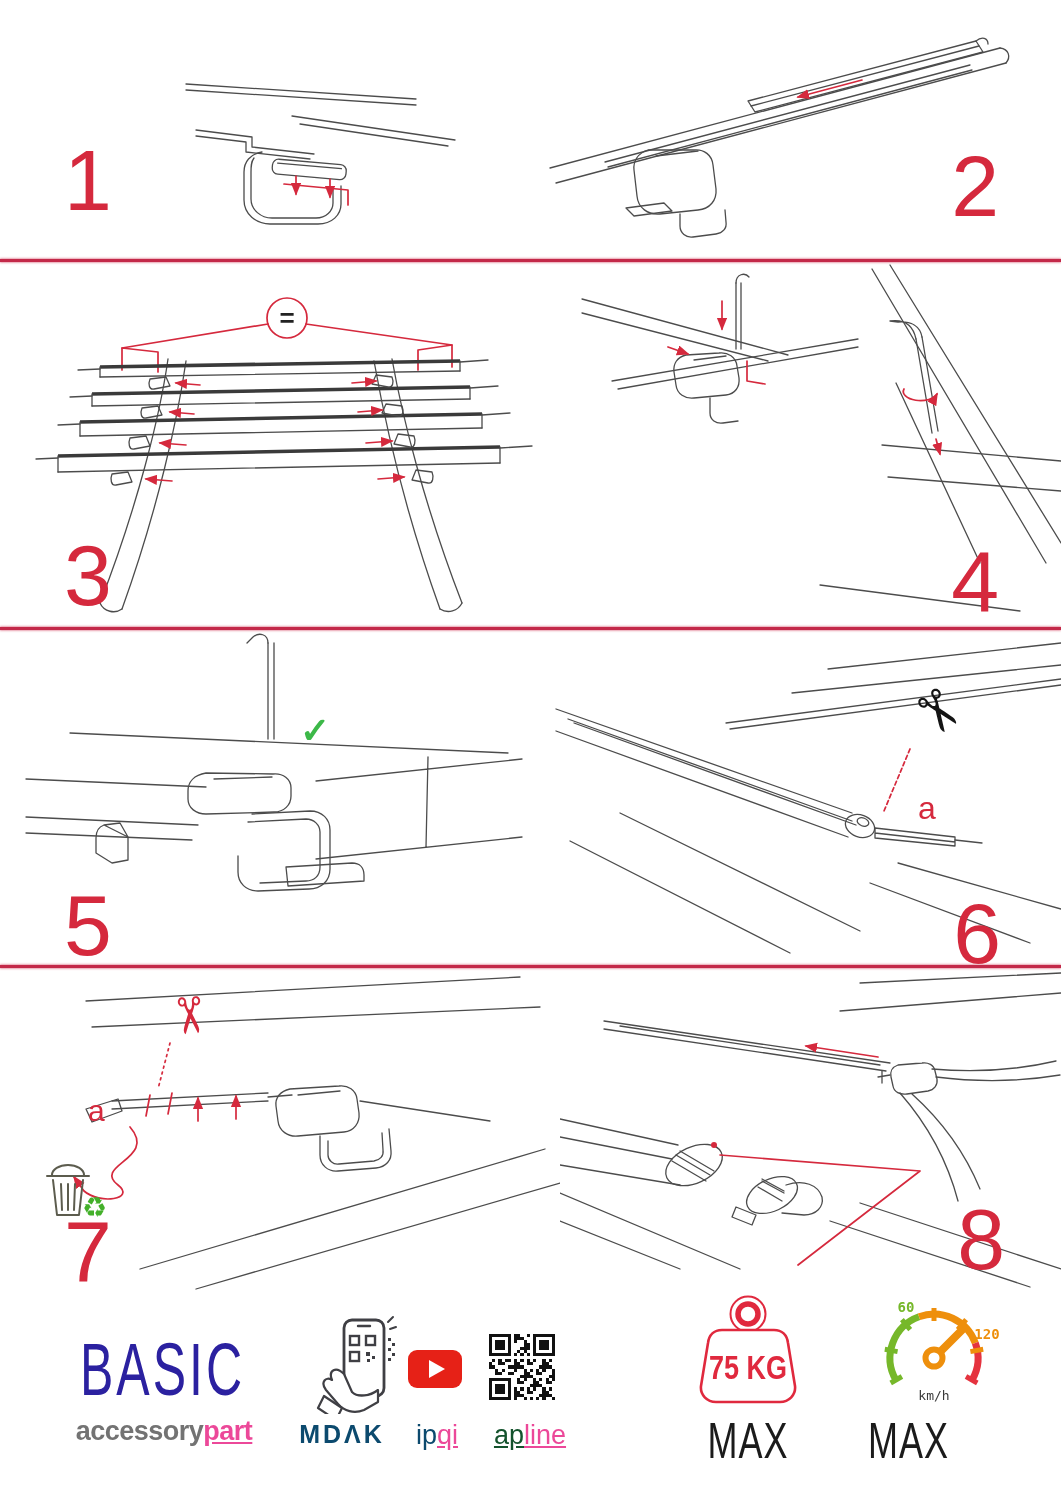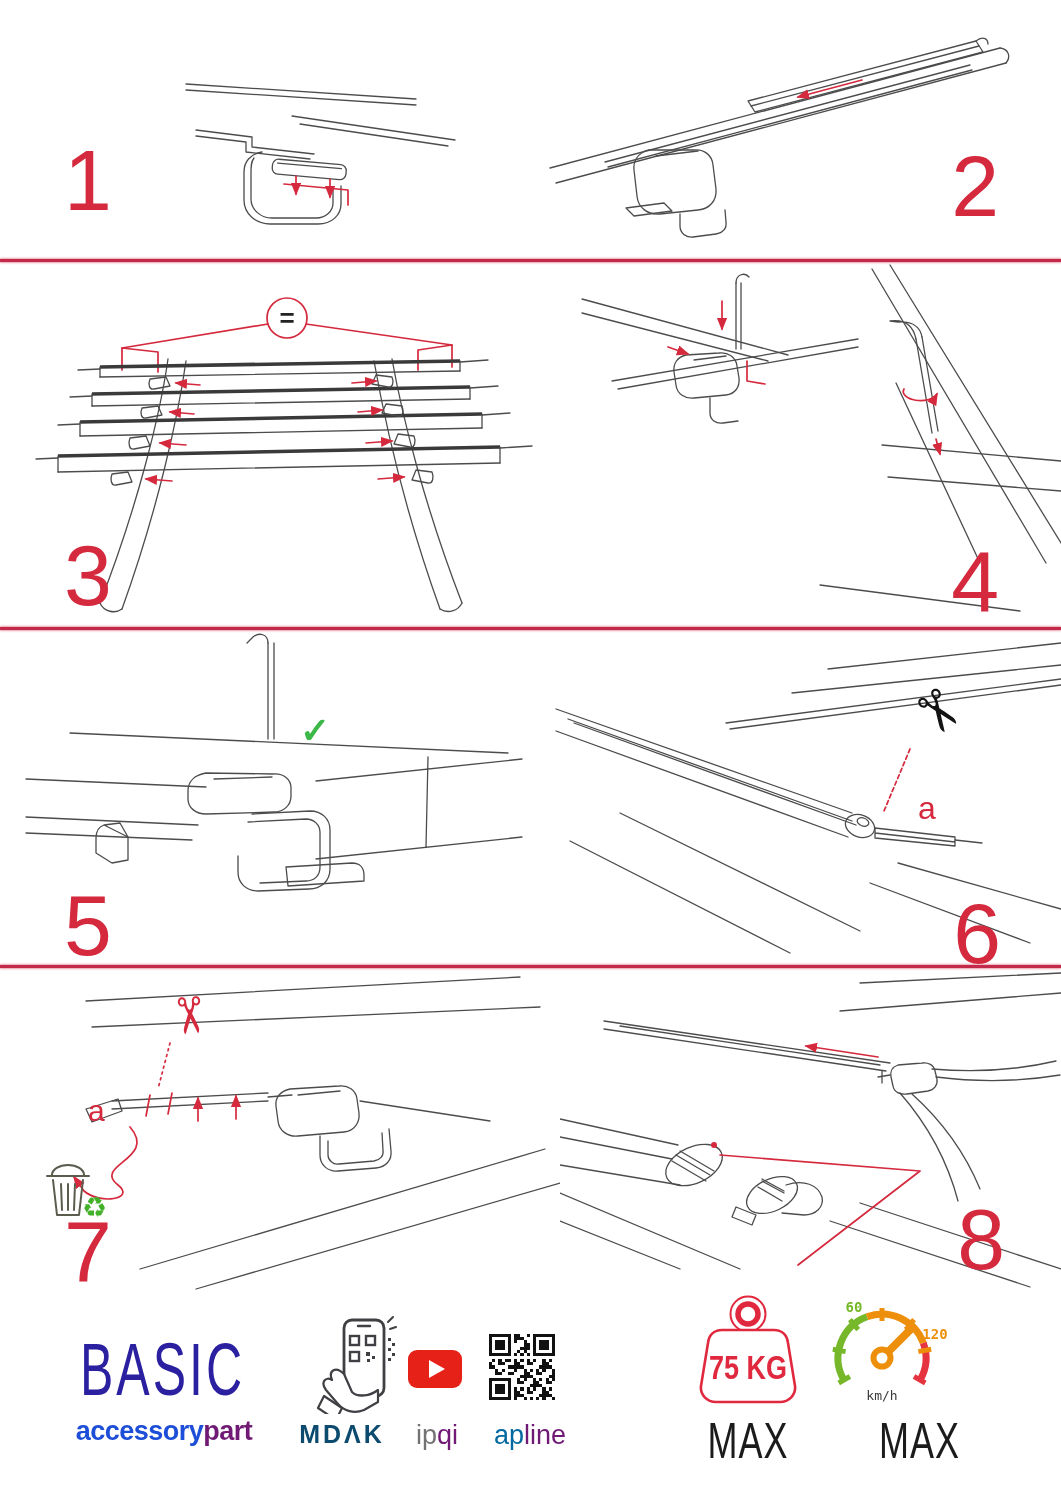--- a/index.html
+++ b/index.html
@@ -18,32 +18,32 @@
   .red{fill:none;stroke:#d5293d;stroke-width:1.7;stroke-linecap:round;stroke-linejoin:round;}
   .dash{stroke-dasharray:4 3;}
   .dots{stroke-dasharray:2 4;}
   .bin{fill:none;stroke:#5c5c4e;stroke-width:2;stroke-linecap:round;stroke-linejoin:round;}
   
   .footer{position:absolute;left:0;top:1290px;width:1061px;height:210px;}
   .basic{position:absolute;left:80px;top:36px;width:160px;text-align:center;color:#2b21a0;
          font-size:50px;letter-spacing:3px;transform:scaleY(1.5);transform-origin:top center;}
   .accpart{position:absolute;left:64px;top:126px;width:200px;text-align:center;
            font-size:27px;font-weight:bold;letter-spacing:-0.5px;}
-  .accpart .acc{color:#1d4ed8;} .redtxt{color:#701a75;}
+  .accpart .acc{color:#737373;} .redtxt{color:#ec4899;text-decoration:underline;}
   .mdak{position:absolute;left:294px;top:130px;width:96px;text-align:center;color:#0c4a6e;
         font-size:25px;font-weight:bold;letter-spacing:3px;}
   .ipqi{position:absolute;left:402px;top:130px;width:70px;text-align:center;font-size:27px;}
-  .ipqi .gray{color:#737373;}
+  .ipqi .gray{color:#0c4a6e;}
   .apline{position:absolute;left:480px;top:130px;width:100px;text-align:center;font-size:27px;}
-  .apline .dark{color:#0369a1;}
+  .apline .dark{color:#14532d;text-decoration:underline;}
   .phoneicon{position:absolute;left:314px;top:24px;}
   .yticon{position:absolute;left:408px;top:60px;}
   .qrcode{position:absolute;left:489px;top:44px;}
   .weightblock{position:absolute;left:676px;top:0;width:144px;text-align:center;}
-  .speedblock{position:absolute;left:816px;top:4px;width:144px;text-align:right;}
+  .speedblock{position:absolute;left:868px;top:4px;width:144px;text-align:left;}
   .max{font-size:36px;color:#1b1b1b;letter-spacing:1px;transform:scaleY(1.4);
        transform-origin:top center;margin-top:4px;}
   .badge-svg{display:block;margin:0 auto;}
 </style>
 </head>
 <body>
 
 <svg width="0" height="0" style="position:absolute">
   <defs>
     <marker id="arrR" markerWidth="9" markerHeight="8" refX="6.5" refY="3" orient="auto" markerUnits="strokeWidth">

